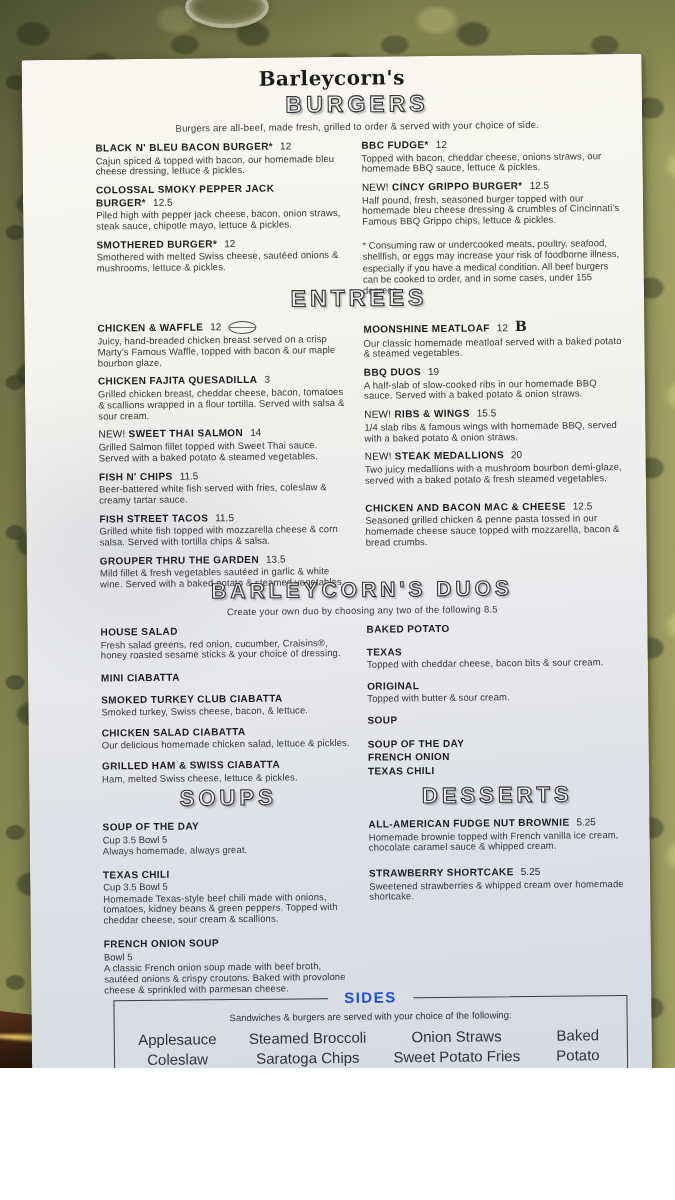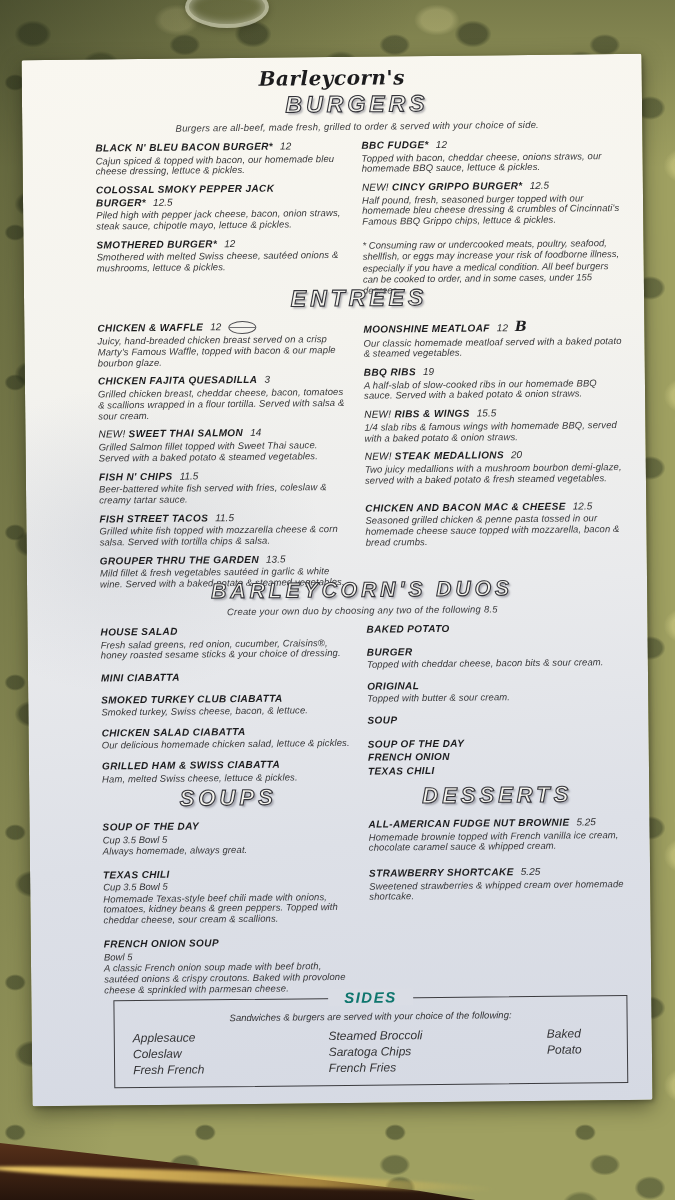--- a/index.html
+++ b/index.html
@@ -1,28 +1,28 @@
 <!DOCTYPE html>
 <html><head>
 <meta charset="utf-8">
 <style>
   html,body{margin:0;padding:0;}
   body{width:675px;height:1200px;overflow:hidden;font-family:"Liberation Sans",sans-serif;}
-  .scene{position:relative;width:675px;height:1200px;overflow:hidden;
+  .scene{position:relative;width:675px;height:1068px;overflow:hidden;
     background-color:#9fa061;
     background-image:
       radial-gradient(30px 22px at 15% 20%, rgba(52,58,34,.55) 0 45%, transparent 62%),
       radial-gradient(38px 26px at 68% 10%, rgba(205,202,132,.85) 0 40%, transparent 60%),
       radial-gradient(30px 22px at 42% 34%, rgba(70,78,44,.5) 0 45%, transparent 62%),
       radial-gradient(26px 18px at 88% 28%, rgba(60,66,40,.5) 0 45%, transparent 60%),
       radial-gradient(44px 32px at 30% 72%, rgba(196,194,124,.75) 0 40%, transparent 60%),
       radial-gradient(26px 20px at 60% 60%, rgba(55,62,38,.5) 0 45%, transparent 60%),
       radial-gradient(36px 26px at 84% 82%, rgba(184,183,112,.65) 0 40%, transparent 58%),
       radial-gradient(18px 14px at 8% 55%, rgba(45,52,30,.5) 0 45%, transparent 60%);
-    background-size:220px 170px,260px 200px,240px 190px,210px 160px,300px 230px,250px 180px,280px 210px,190px 150px;font-style:italic;}
+    background-size:220px 170px,260px 200px,240px 190px,210px 160px,300px 230px,250px 180px,280px 210px,190px 150px;}
   .shade{position:absolute;inset:0;pointer-events:none;
     background:linear-gradient(105deg, rgba(32,38,22,.5) 0%, rgba(32,38,22,.22) 22%, rgba(32,38,22,0) 42%),
                linear-gradient(180deg, rgba(32,38,22,.3) 0%, rgba(32,38,22,0) 14%);}
   .glass{position:absolute;left:185px;top:-14px;width:76px;height:34px;border-radius:50%;
     border:4px solid rgba(235,235,215,.55);box-shadow:0 2px 6px rgba(40,40,20,.35), inset 0 0 8px rgba(255,255,245,.5);}
   .floor{position:absolute;left:0;bottom:0;width:100%;height:92px;
     background:linear-gradient(180deg,#7a4a28 0%,#512d18 45%,#26150c 100%);
     clip-path:polygon(0 38%, 62% 90%, 100% 135%, 100% 100%, 0 100%);}
   .edge-highlight{position:absolute;left:-10px;bottom:26px;width:75%;height:12px;border-radius:50%;
     background:linear-gradient(90deg, rgba(252,216,110,.95), rgba(240,200,92,.6) 65%, rgba(240,200,92,0));
@@ -51,24 +51,24 @@
   .soupline{font-size:10px;font-weight:700;letter-spacing:.4px;color:#1d1d1f;line-height:1.35;}
   .col-title{font-weight:700;font-size:22px;letter-spacing:4px;text-align:center;margin-bottom:9px;
     color:#f3f2ec;-webkit-text-stroke:1.1px #34343a;text-shadow:2px 2px 2px rgba(90,90,105,.45);}
   .oval-badge{display:inline-block;width:26px;height:11px;border:1.2px solid #4c4c50;border-radius:50%;
     vertical-align:middle;margin-left:7px;
     background:linear-gradient(transparent 44%, rgba(80,80,85,.8) 44% 58%, transparent 58%);}
   .bmono{font-family:"DejaVu Serif",serif;font-weight:700;font-size:14px;margin-left:7px;color:#1d1d1f;}
   .sides-box{position:absolute;left:82px;top:941px;width:500px;border:1.3px solid #3c3c40;
     padding:10px 6px 8px 6px;}
   .sides-title{position:absolute;top:-10px;left:50%;transform:translateX(-50%);
-    background:#dadde5;padding:0 16px;font-weight:800;font-size:15px;letter-spacing:1.5px;color:#0f766e;}
+    background:#dadde5;padding:0 16px;font-weight:800;font-size:15px;letter-spacing:1.5px;color:#1d4ed8;}
   .sides-sub{text-align:center;font-size:9.5px;color:#333335;margin-top:2px;}
   .sides-cols{display:flex;justify-content:space-between;margin-top:6px;padding:0 12px;}
-  .sides-col{font-size:12px;color:#333335;line-height:1.35;}
+  .sides-col{font-size:15px;color:#333335;text-align:center;line-height:1.35;}
   .sides-col div{white-space:nowrap;}
   .sides-col.last{width:62px;white-space:normal;}
 </style>
 </head>
 <body>
 
 <div class="scene">
   <div class="shade"></div>
   <div class="glass"></div>
   <div class="floor"></div>
@@ -141,21 +141,21 @@
               <div class="iname"><span>GROUPER THRU THE GARDEN</span><span class="price">13.5</span></div>
               <div class="idesc">Mild fillet &amp; fresh vegetables sautéed in garlic &amp; white wine. Served with a baked potato &amp; steamed vegetables.</div>
             </div>
           </div>
           <div>
             <div class="item">
               <div class="iname"><span>MOONSHINE MEATLOAF</span><span class="price">12</span><span class="bmono">B</span></div>
               <div class="idesc">Our classic homemade meatloaf served with a baked potato &amp; steamed vegetables.</div>
             </div>
             <div class="item">
-              <div class="iname"><span>BBQ RIBS</span><span class="price">19</span></div>
+              <div class="iname"><span>BBQ DUOS</span><span class="price">19</span></div>
               <div class="idesc">A half-slab of slow-cooked ribs in our homemade BBQ sauce. Served with a baked potato &amp; onion straws.</div>
             </div>
             <div class="item">
               <div class="iname"><span class="new">NEW!</span> <span>RIBS &amp; WINGS</span><span class="price">15.5</span></div>
               <div class="idesc">1/4 slab ribs &amp; famous wings with homemade BBQ, served with a baked potato &amp; onion straws.</div>
             </div>
             <div class="item">
               <div class="iname"><span class="new">NEW!</span> <span>STEAK MEDALLIONS</span><span class="price">20</span></div>
               <div class="idesc">Two juicy medallions with a mushroom bourbon demi-glaze, served with a baked potato &amp; fresh steamed vegetables.</div>
             </div>
@@ -192,21 +192,21 @@
             <div class="item" style="margin-top:9px">
               <div class="iname"><span>GRILLED HAM &amp; SWISS CIABATTA</span></div>
               <div class="idesc">Ham, melted Swiss cheese, lettuce &amp; pickles.</div>
             </div>
           </div>
           <div>
             <div class="item">
               <div class="iname"><span>BAKED POTATO</span></div>
             </div>
             <div class="item" style="margin-top:10px">
-              <div class="iname"><span>BURGER</span></div>
+              <div class="iname"><span>TEXAS</span></div>
               <div class="idesc">Topped with cheddar cheese, bacon bits &amp; sour cream.</div>
             </div>
             <div class="item" style="margin-top:10px">
               <div class="iname"><span>ORIGINAL</span></div>
               <div class="idesc">Topped with butter &amp; sour cream.</div>
             </div>
             <div class="item" style="margin-top:10px">
               <div class="iname"><span>SOUP</span></div>
             </div>
             <div style="margin-top:10px">
@@ -262,20 +262,25 @@
         <div class="sides-col">
           <div>Applesauce</div>
           <div>Coleslaw</div>
           <div>Fresh French</div>
         </div>
         <div class="sides-col">
           <div>Steamed Broccoli</div>
           <div>Saratoga Chips</div>
           <div>French Fries</div>
         </div>
+        <div class="sides-col">
+          <div>Onion Straws</div>
+          <div>Sweet Potato Fries</div>
+          <div>Mac &amp; Cheese</div>
+        </div>
         <div class="sides-col last">
           <div style="white-space:normal">Baked Potato</div>
         </div>
       </div>
     </div>
 
   </div>
 </div>
 
 </body></html>

